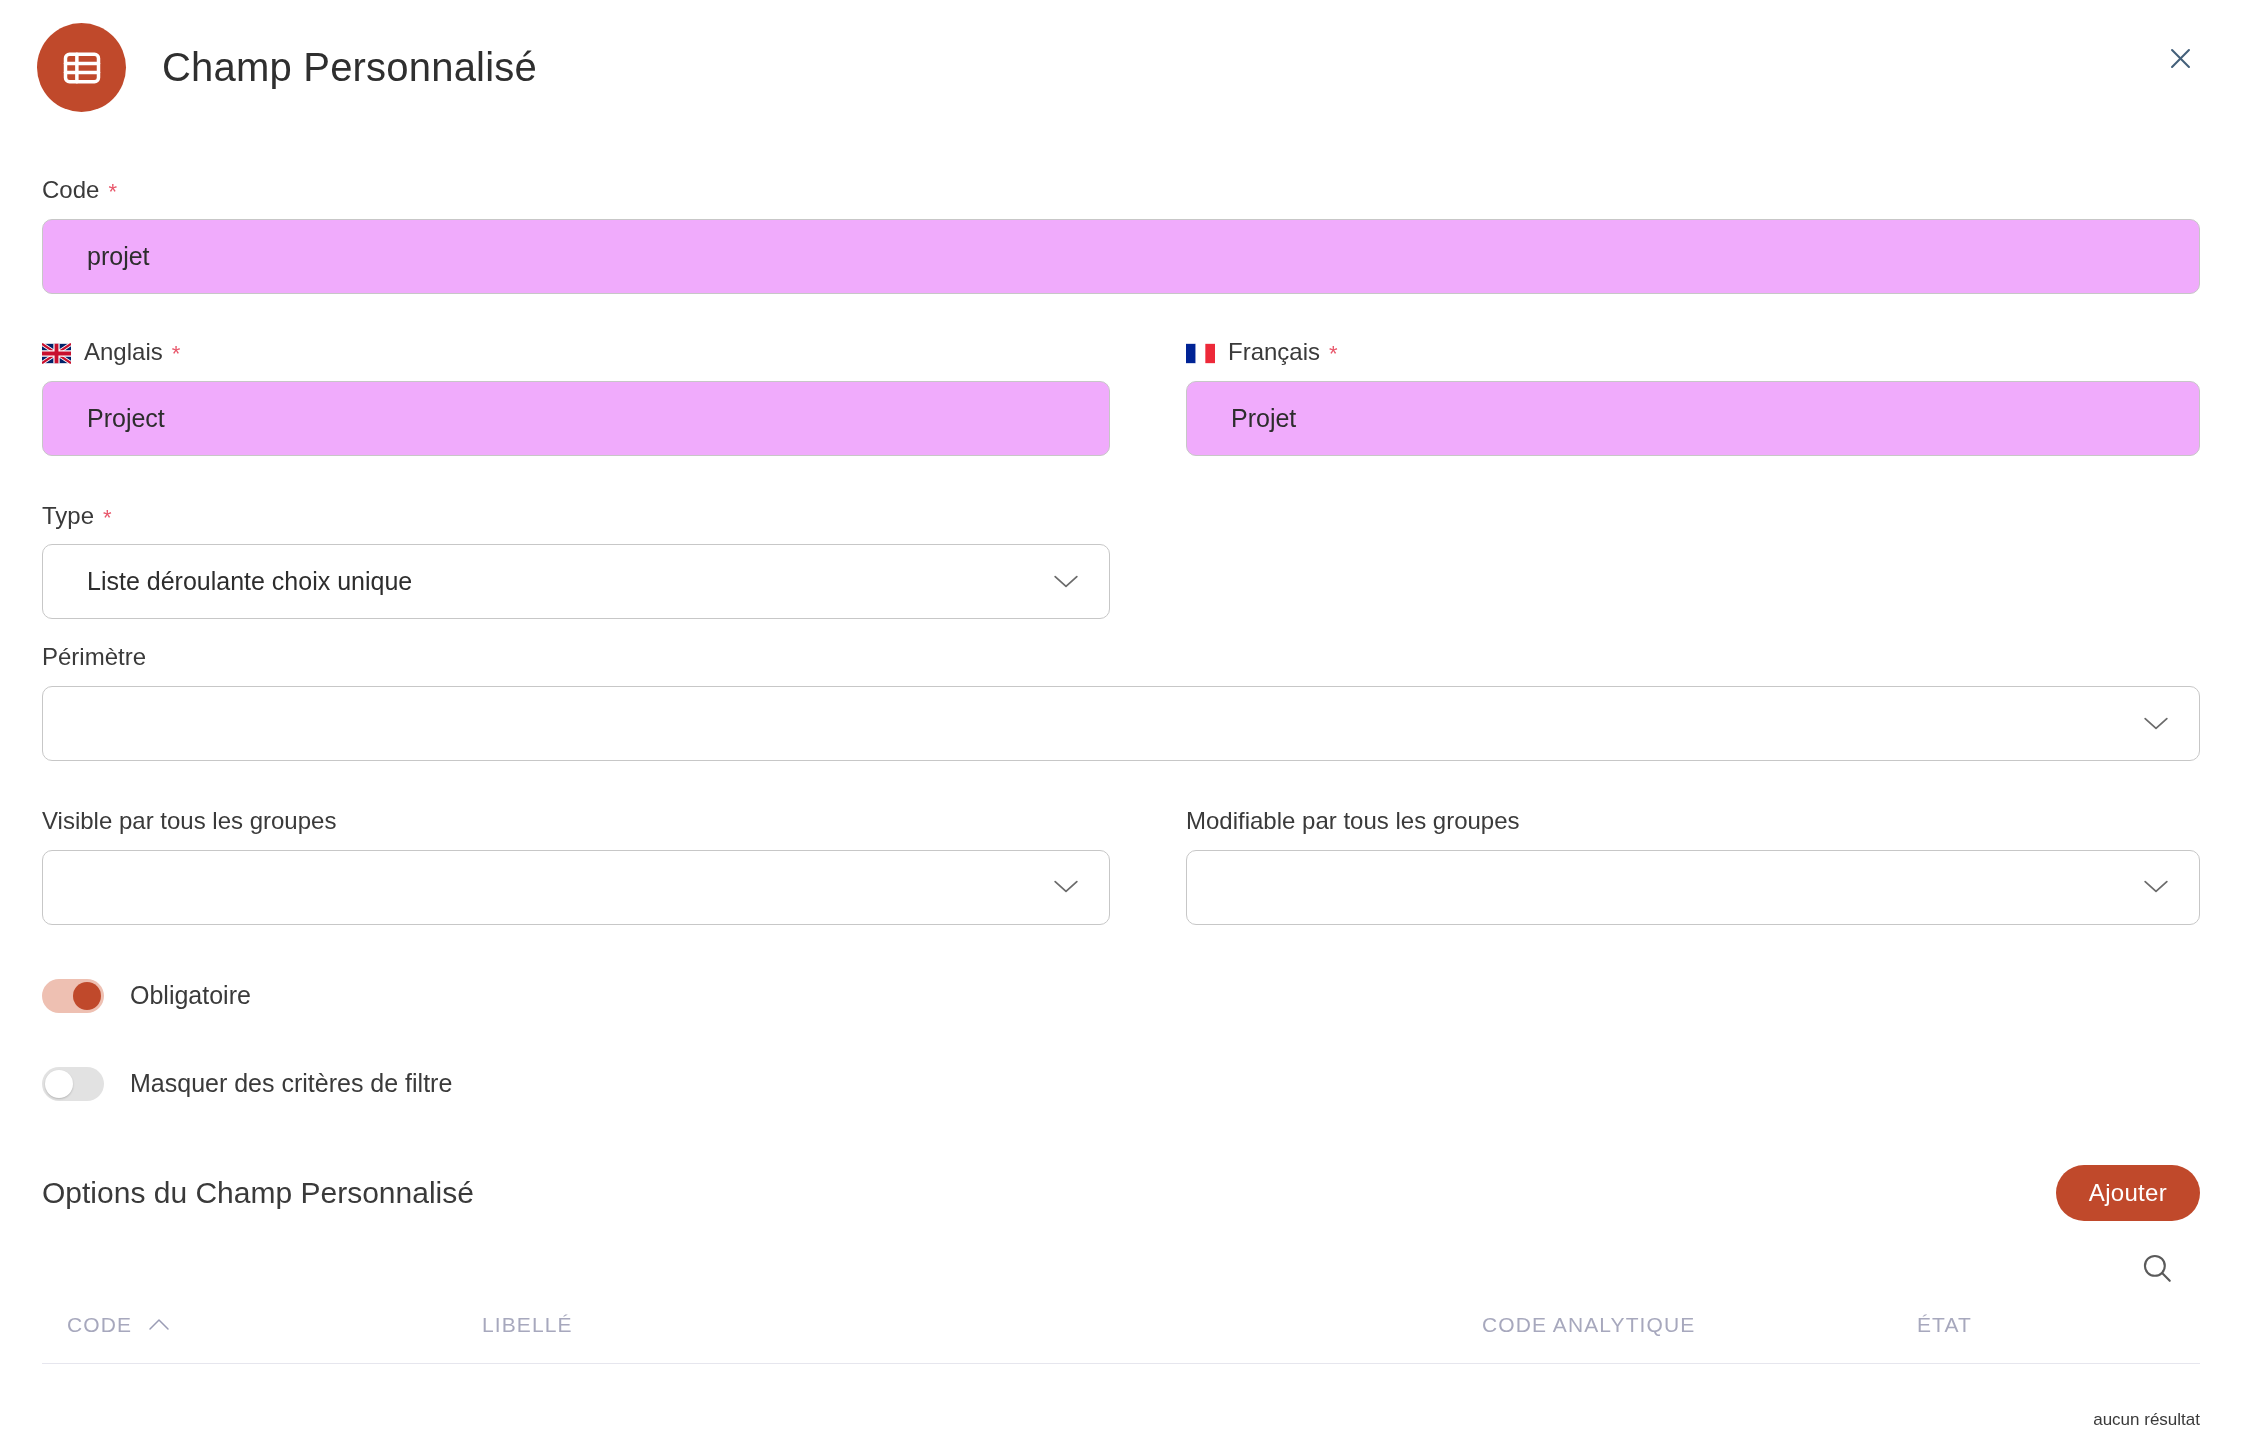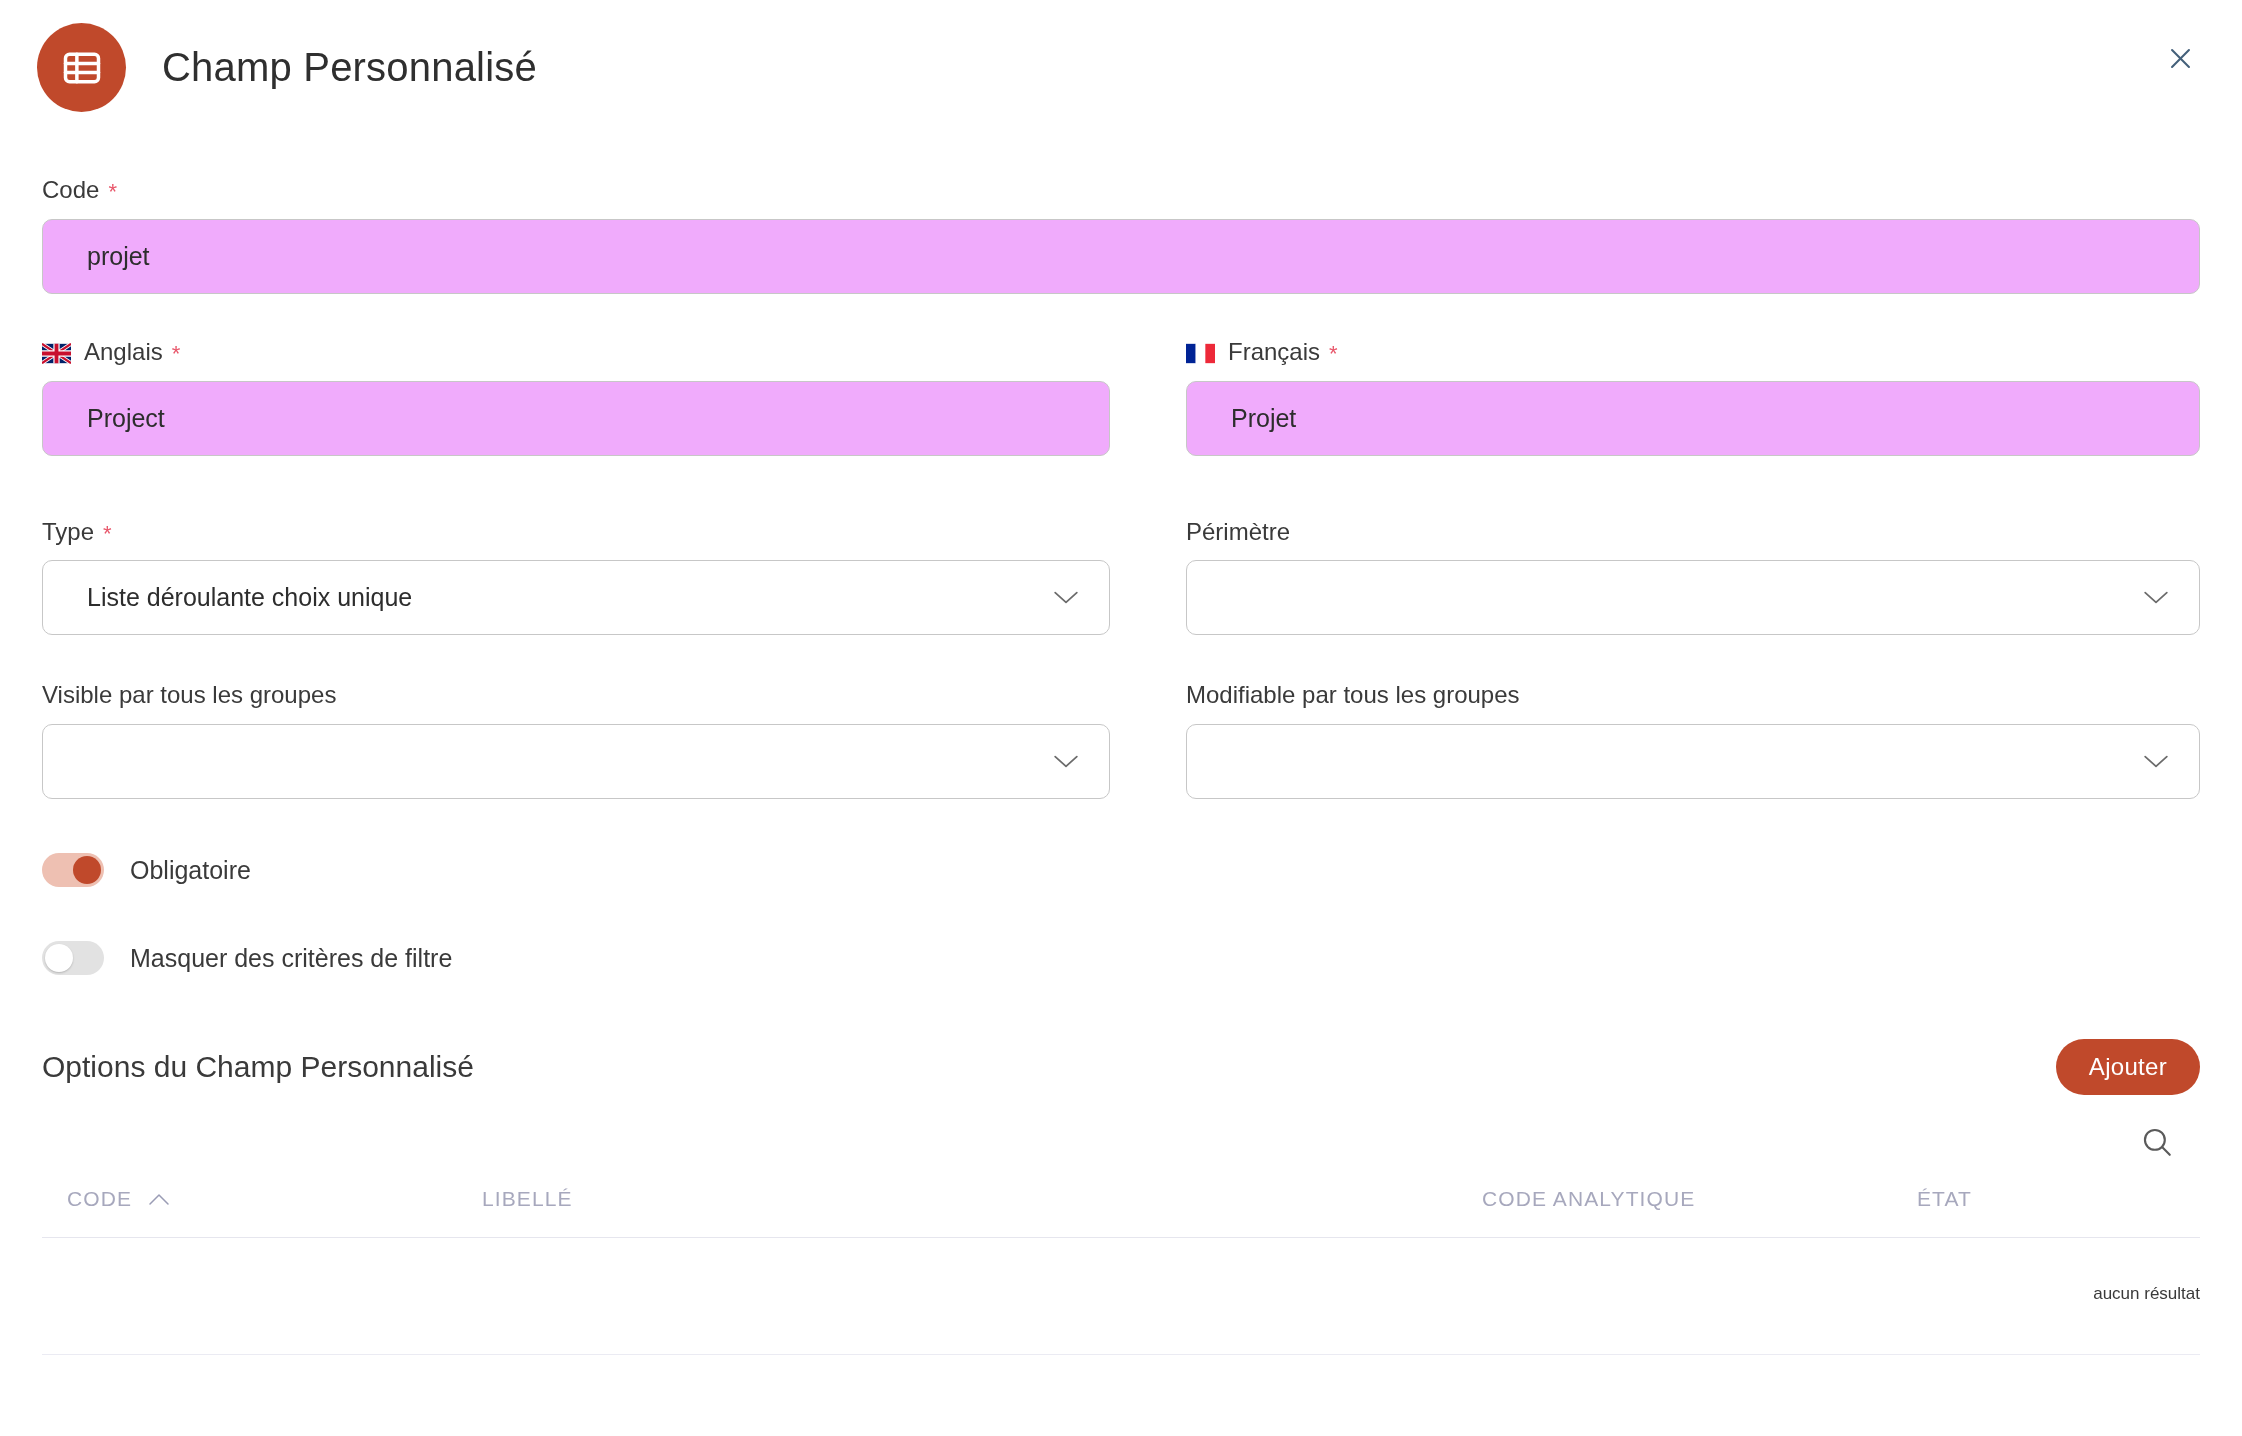--- a/index.html
+++ b/index.html
@@ -329,21 +329,21 @@
               <rect width="20" height="40" x="40" fill="#ED2939"></rect>
             </svg>
           </span>
           <span>Français</span>
           <span class="req-star">*</span>
         </div>
         <input class="text-input" type="text" value="Projet" style="">
       </div>
     </div>
 
-    <div class="two-col" style="margin-top:62px;">
+    <div class="two-col" style="margin-top:46px;flex-direction:column;">
 
       <div class="col-left">
         <div class="field-label">
           <span>Type</span>
           <span class="req-star">*</span>
         </div>
         <div class="select-box">
           <span class="select-value">Liste déroulante choix unique</span>
           <span class="select-chevron">
             <svg width="26" height="16" viewBox="0 0 24 14" fill="none" stroke="#6b6b6b" stroke-width="1.6" stroke-linecap="round" stroke-linejoin="round">

